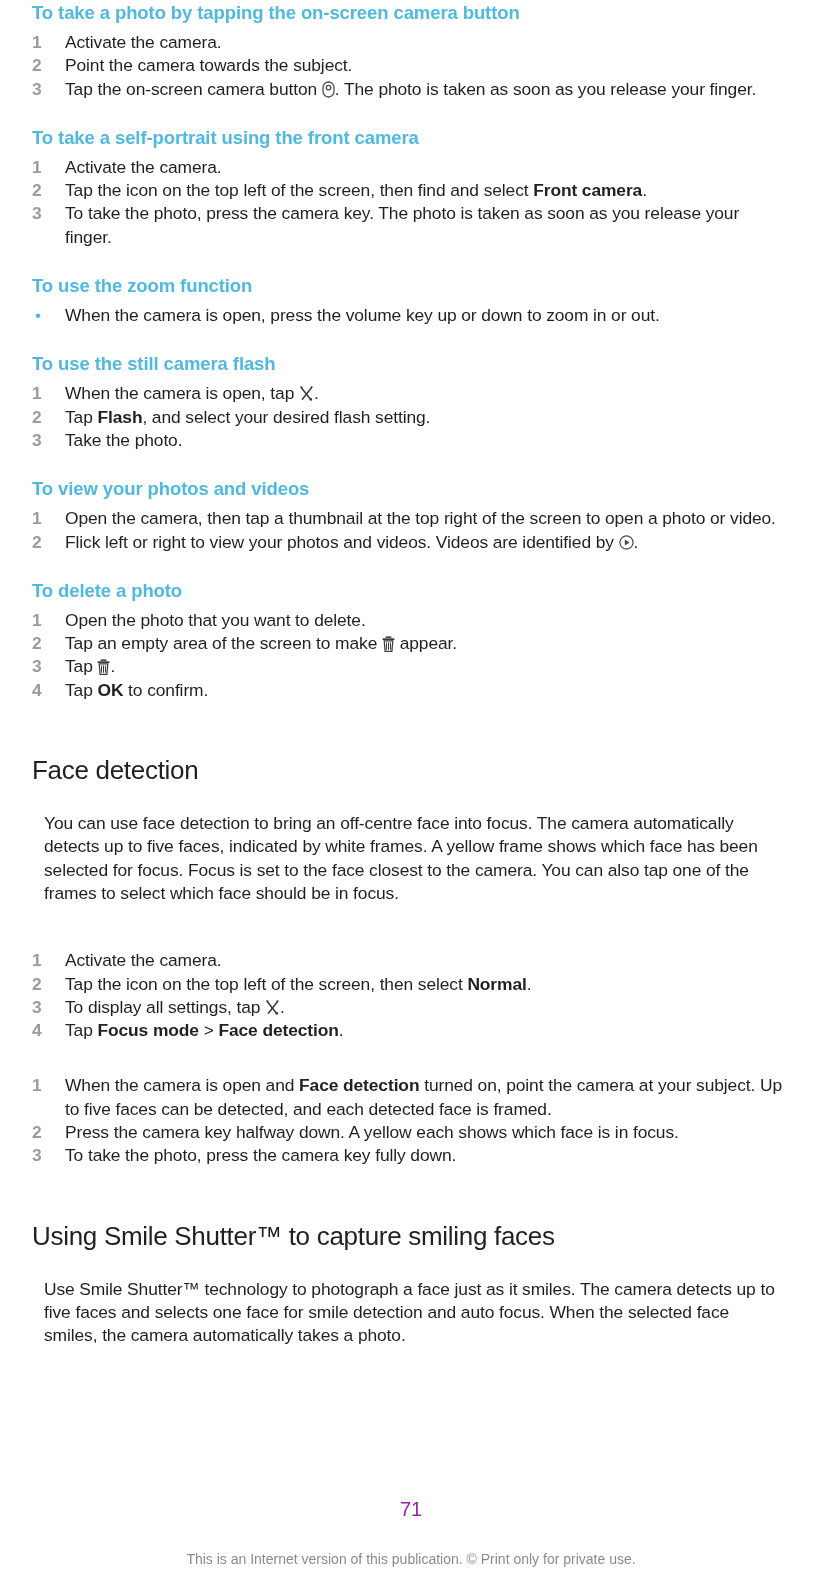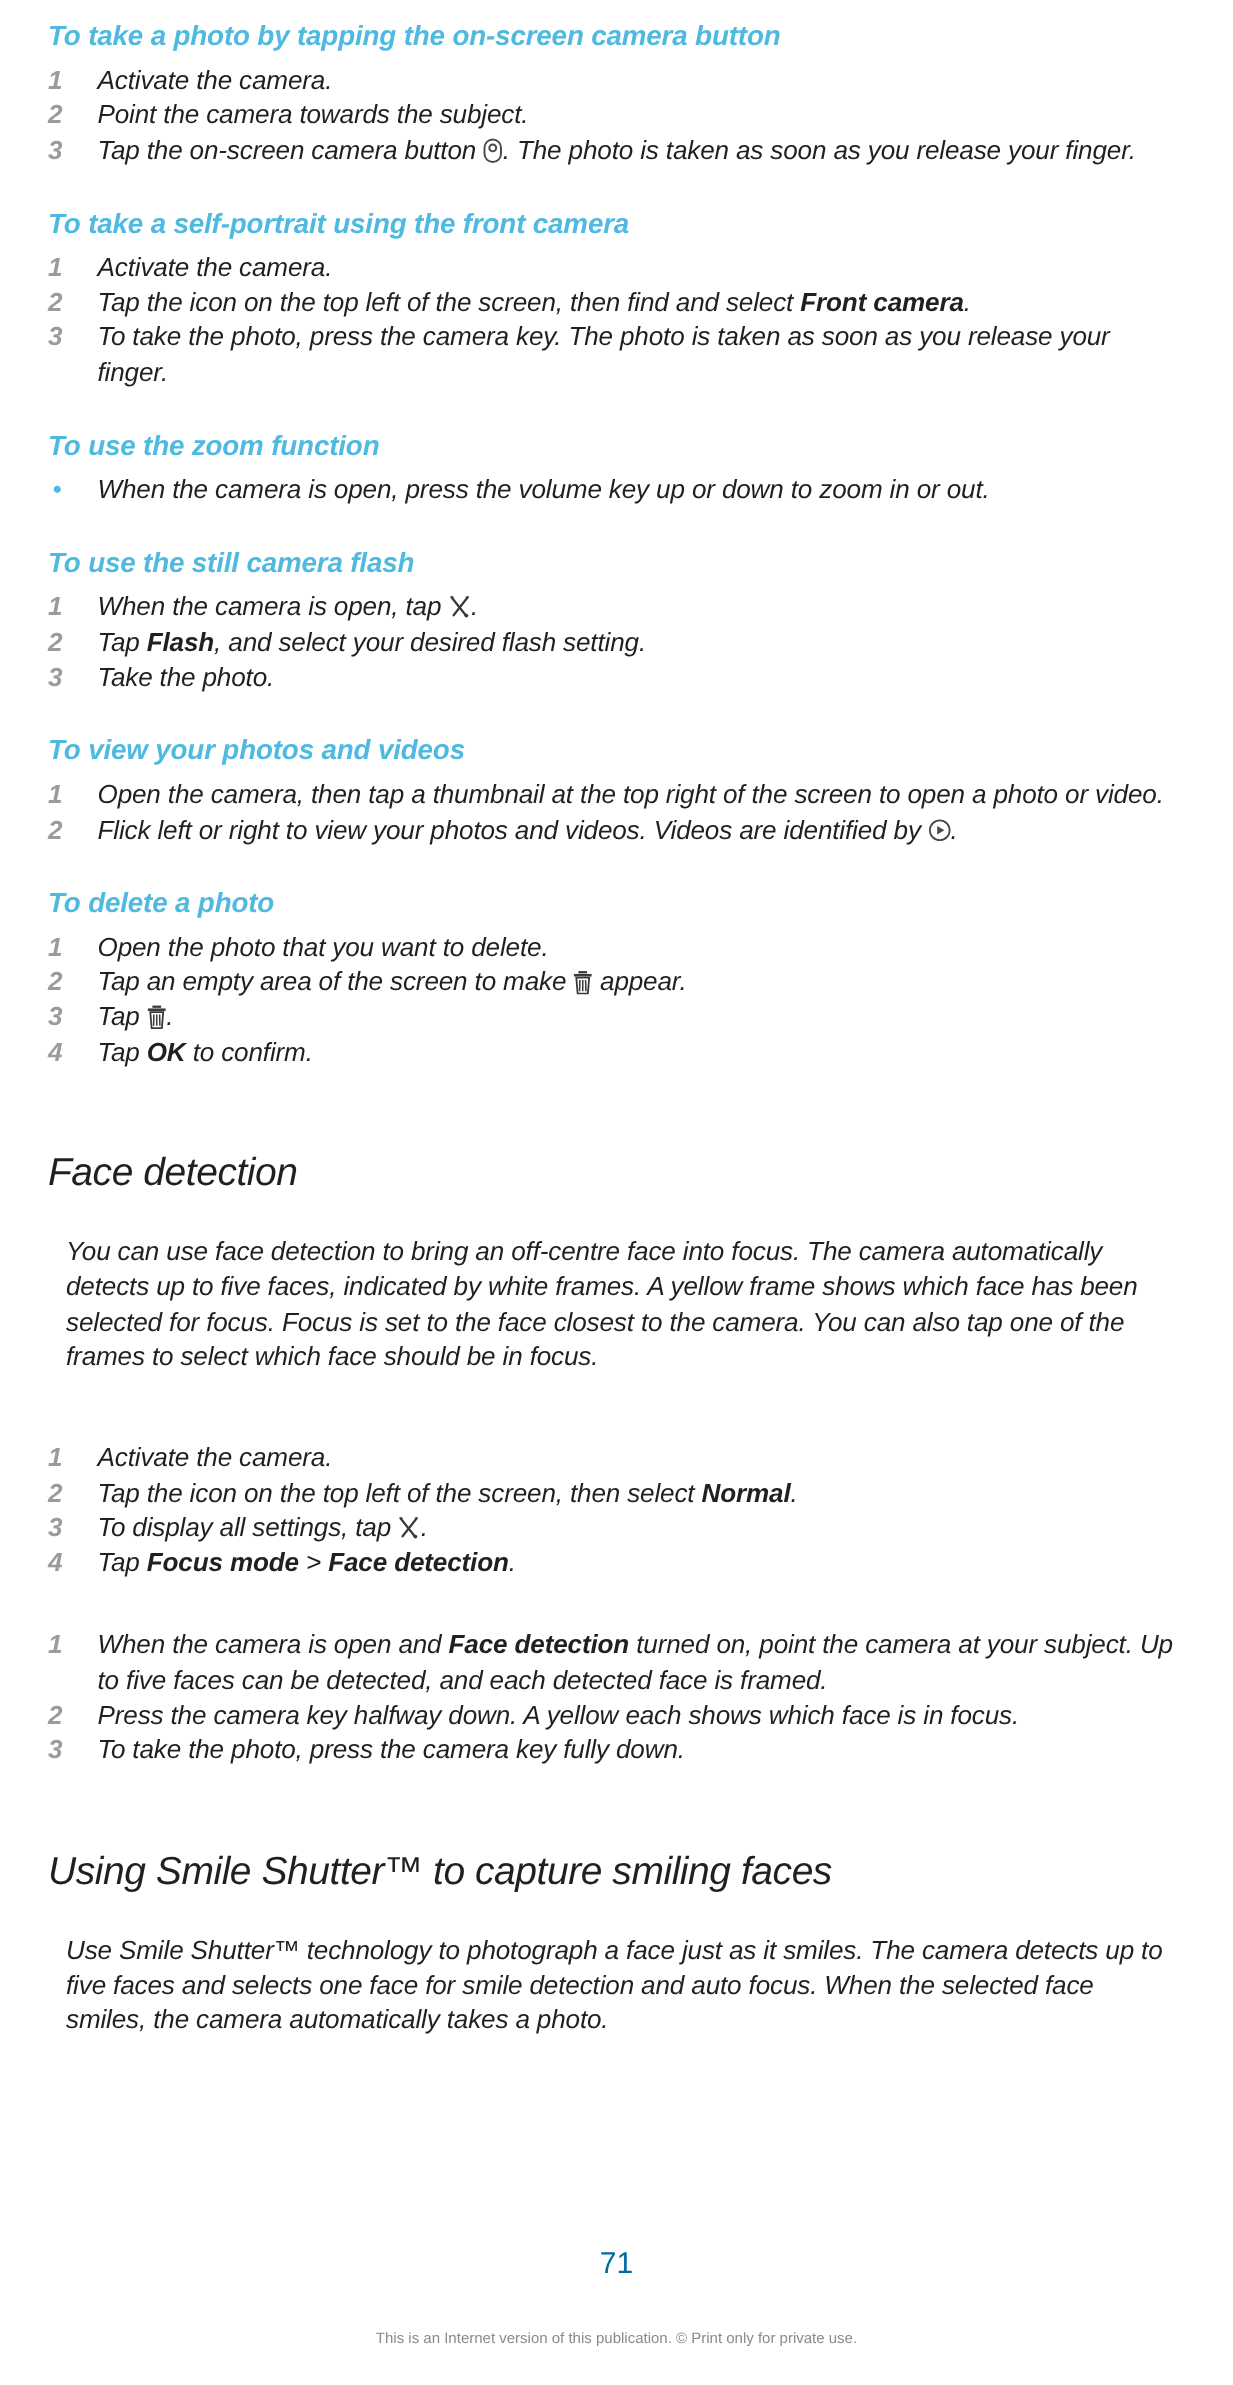--- a/index.html
+++ b/index.html
@@ -17,22 +17,21 @@
   }
   .page {
     position: relative;
     width: 822px;
     height: 1590px;
     box-sizing: border-box;
     padding: 0 32px;
   }
   .content {
     position: relative;
-    padding-top: 12px;
-    font-style: italic;
+    padding-top: 1px;
   }
 
   
   h3.sub-head {
     color: #4fb9e0;
     font-size: 18.5px;
     line-height: 23px;
     font-weight: bold;
     margin: 0;
     padding: 0;
@@ -104,33 +103,33 @@
   }
   .icon svg { display: block; }
 
   
   .page-number {
     position: absolute;
     left: 0;
     right: 0;
     top: 1497px;
     text-align: center;
-    color: #0369a1;
+    color: #a21caf;
     font-size: 20px;
     line-height: 24px;
     font-weight: normal;
   }
   .footer-note {
     position: absolute;
     left: 0;
     right: 0;
     top: 1551px;
     text-align: center;
     color: #8b8b8b;
-    font-size: 10px;
+    font-size: 14px;
     line-height: 17px;
   }
 </style>
 </head>
 <body>
 
 <div class="page">
   <div class="content">
 
     <h3 class="sub-head">To take a photo by tapping the on-screen camera button</h3>

